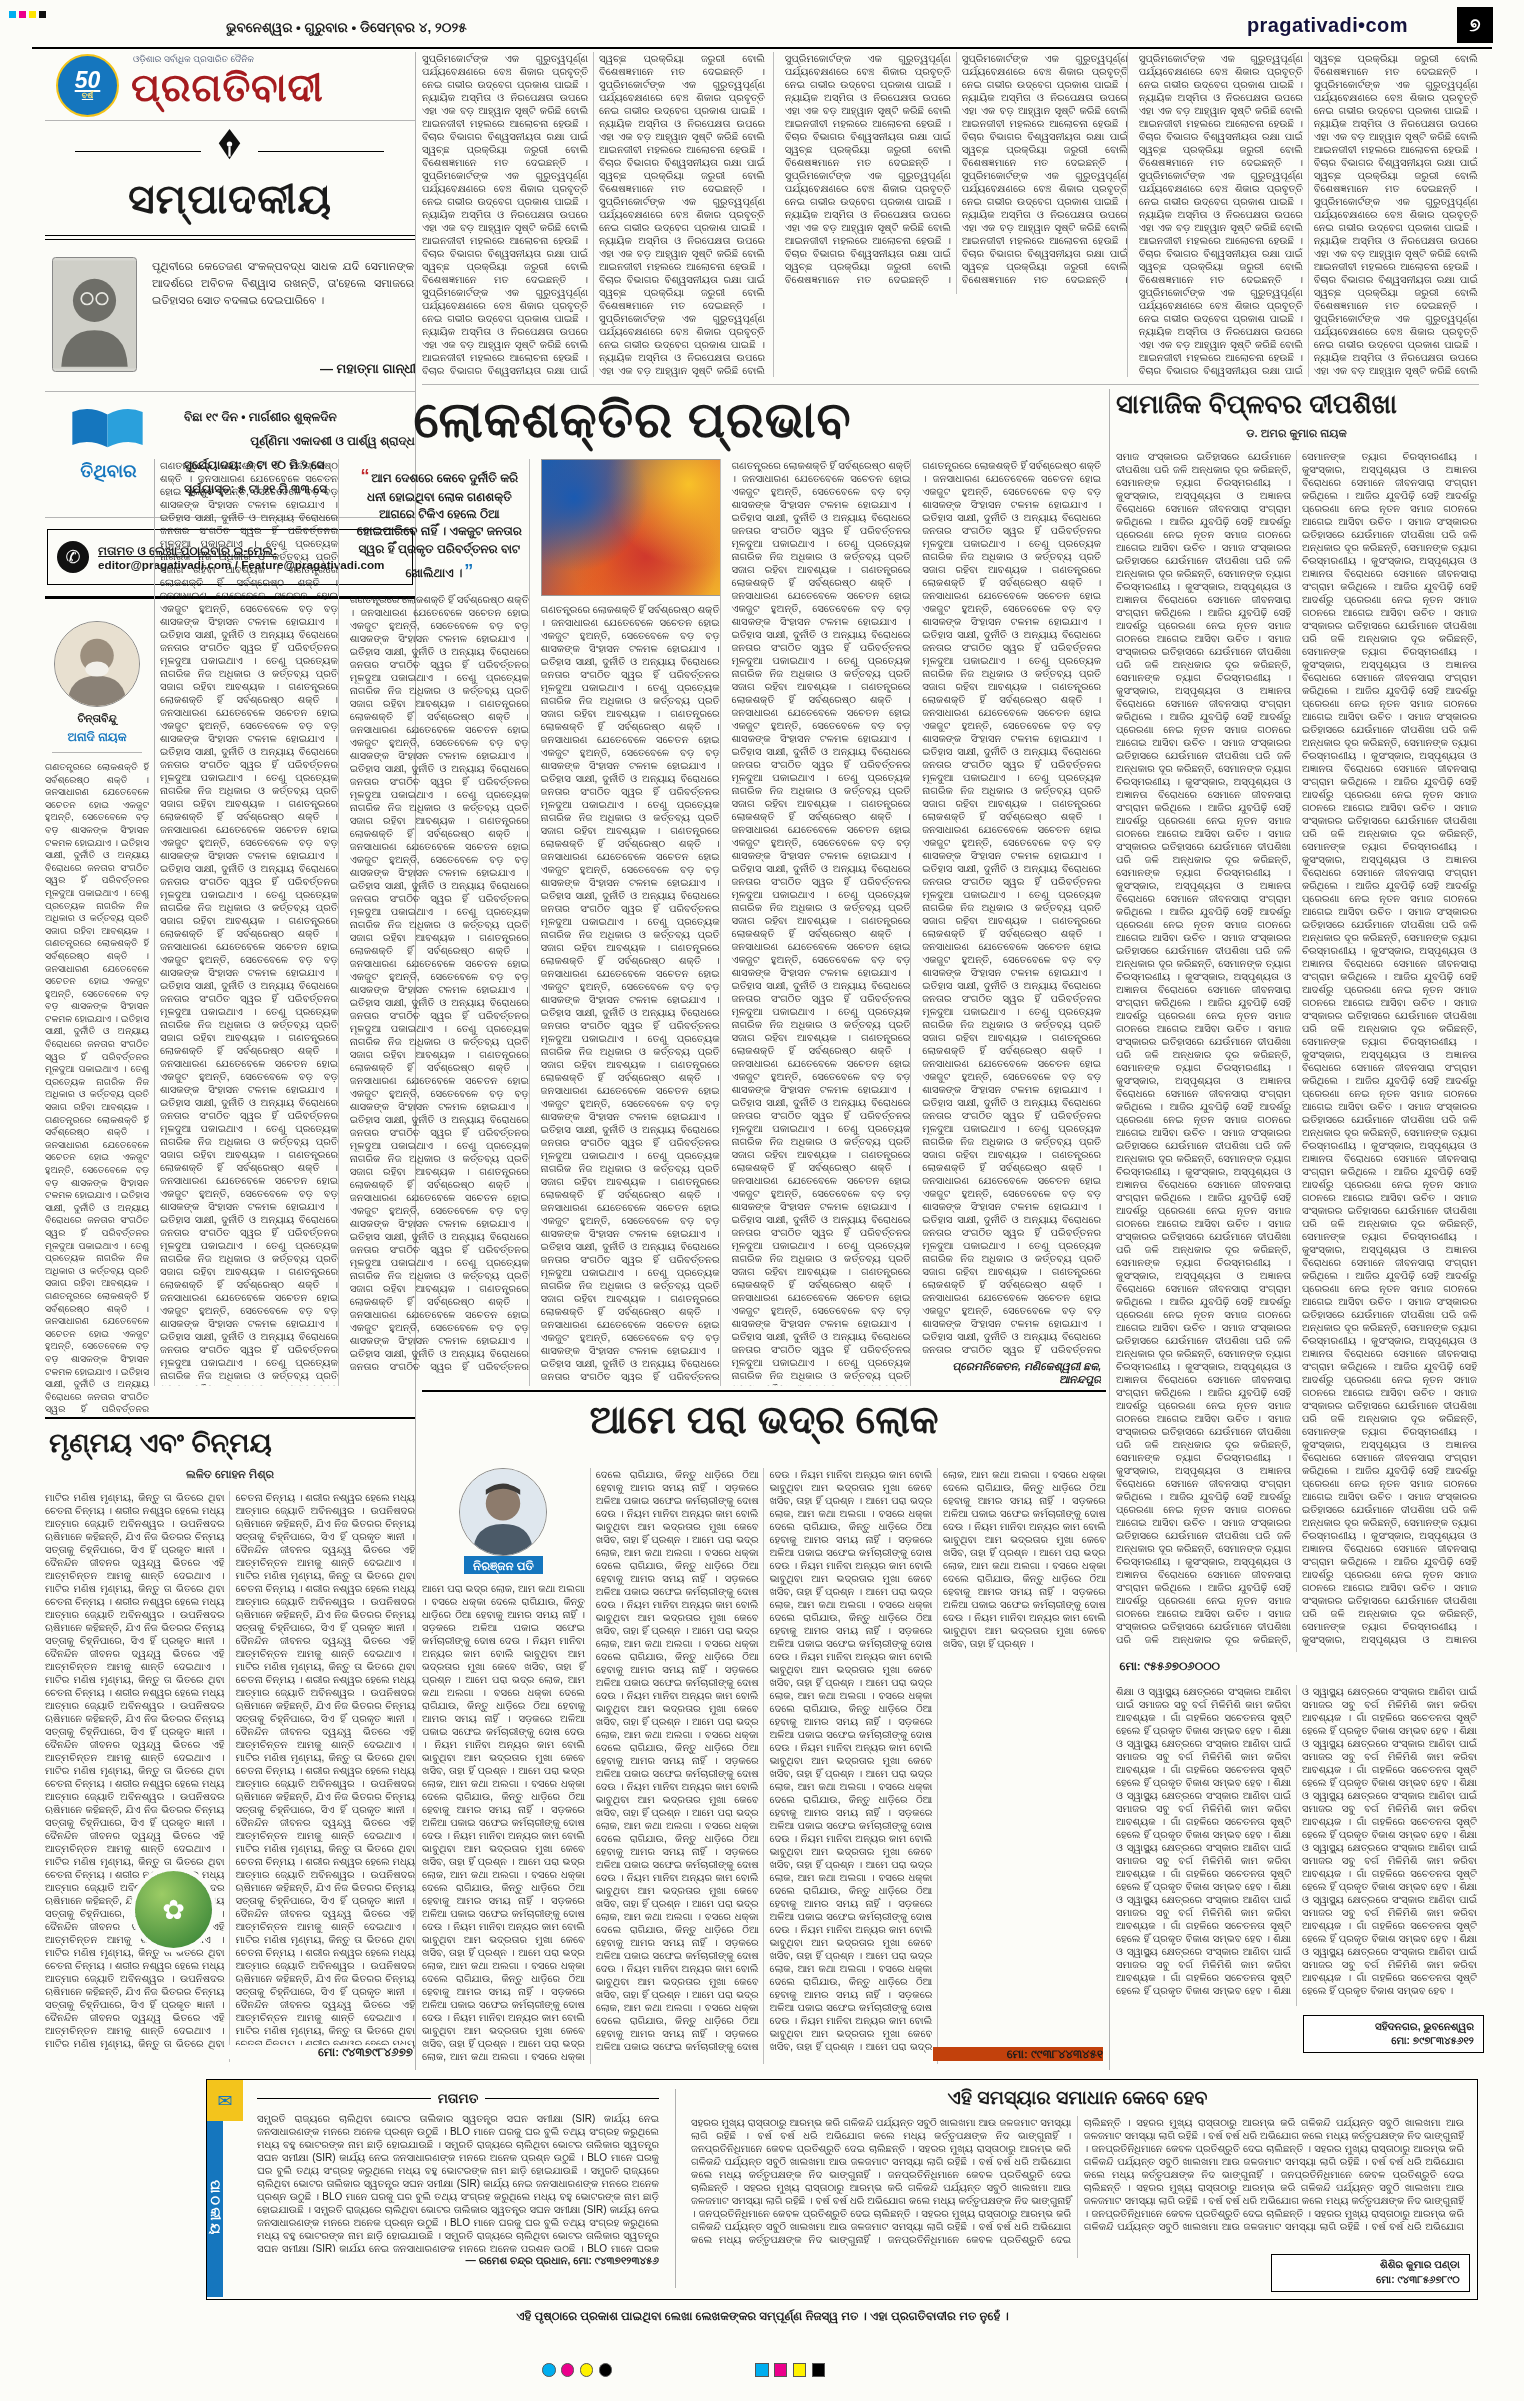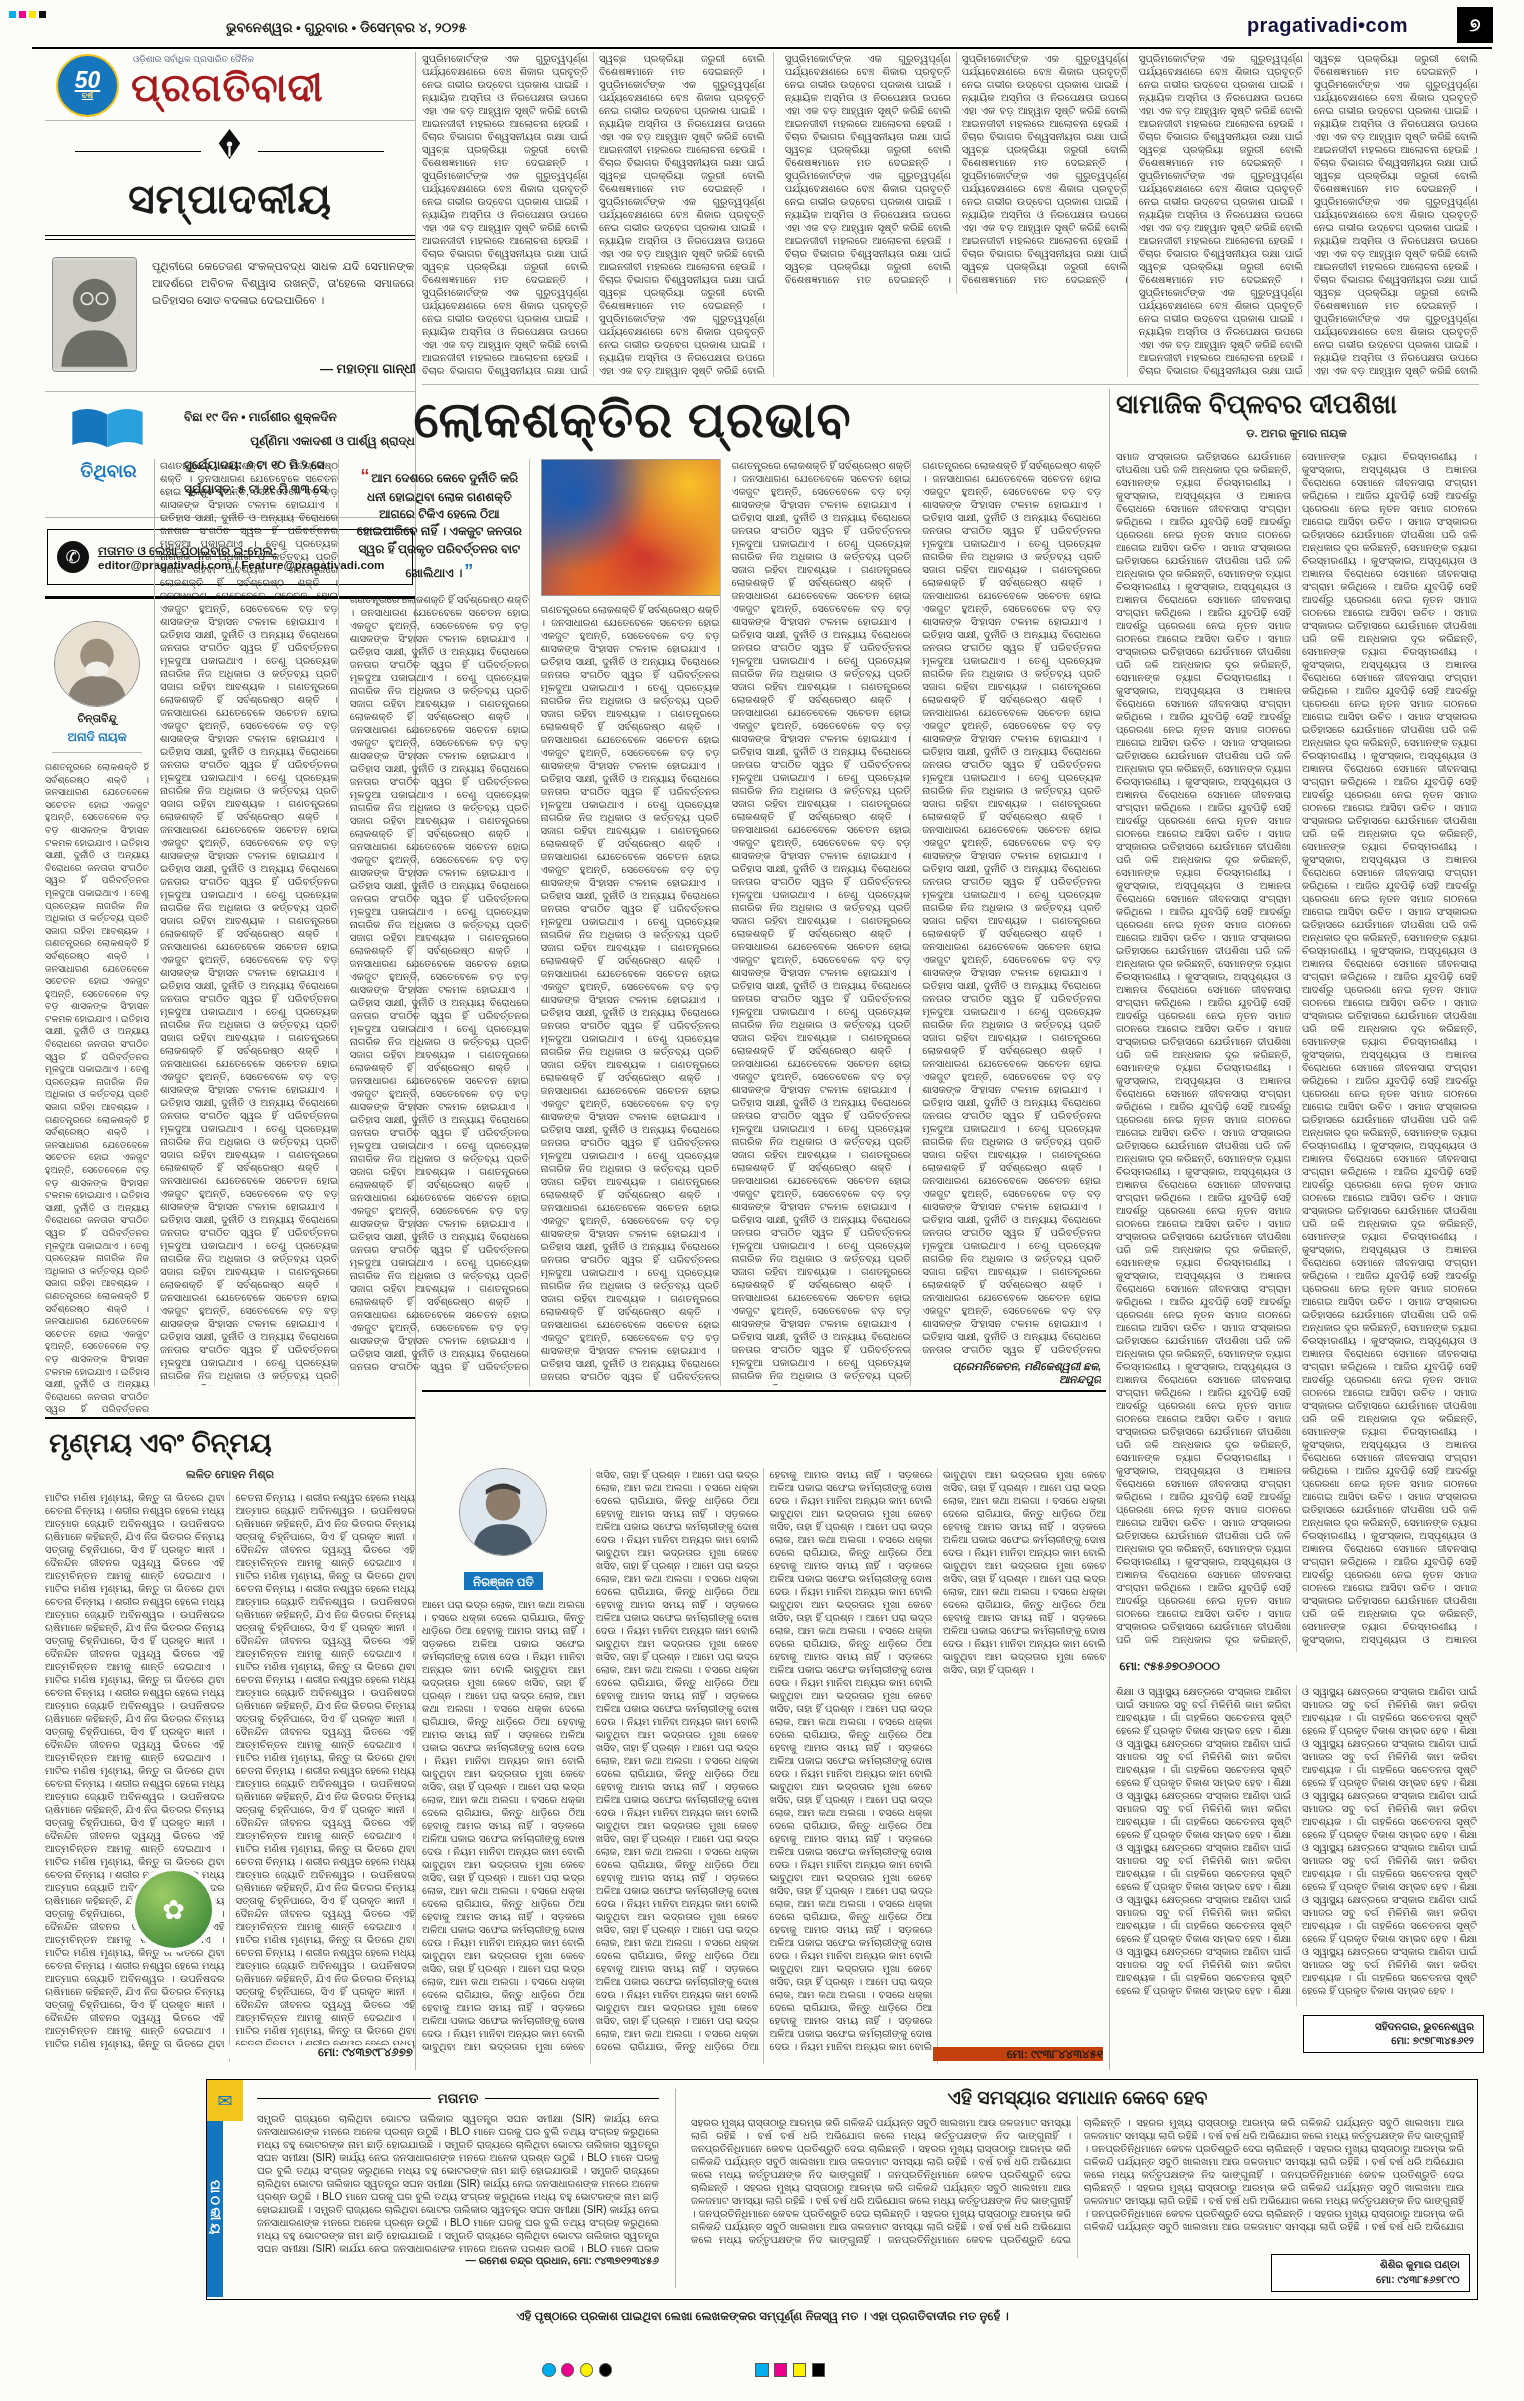--- a/index.html
+++ b/index.html
@@ -28,21 +28,21 @@
        radial-gradient(circle at 82% 18%,rgba(250,200,40,.95),rgba(250,200,40,0) 45%),
        radial-gradient(circle at 58% 72%,rgba(205,50,45,.9),rgba(205,50,45,0) 52%),
        radial-gradient(circle at 35% 80%,rgba(240,120,30,.85),rgba(240,120,30,0) 45%),
        linear-gradient(135deg,#1c5fae 0%,#d9542e 55%,#f2b32a 100%);}
   .photo-circle{border-radius:50%;overflow:hidden;border:0.9px solid #8a8a8a;background:#e4ded2;}
   .badge{width:59px;height:59px;border-radius:50%;background:#1576be;border:2.7px solid #f3c41c;
          display:flex;flex-direction:column;align-items:center;justify-content:center;color:#fff;}
   .badge .n{font-size:23px;font-weight:900;font-style:italic;line-height:21.5px;}
   .badge .l{font-size:8px;color:#ffe27a;font-weight:700;}
   .name-chip{display:inline-block;background:#1576be;color:#fff;font-size:11.7px;font-weight:800;
-             padding:2.7px 9px;margin-top:16px;}
+             padding:2.7px 9px;margin-top:0;}
   .sigbox{border:1.3px solid #000;background:#fff;padding:3.6px 9px;font-size:10.3px;font-weight:700;text-align:right;line-height:1.4;}
   .mark{display:inline-block;width:13.5px;height:13.5px;margin-right:5.4px;border:0.9px solid #555;box-sizing:border-box;}
   .mark.round{border-radius:50%;}
   .cornerdot{display:inline-block;width:7.2px;height:7.2px;margin-right:2.7px;}
 </style>
 </head>
 <body>
 
 <div class="page">
 
@@ -166,20 +166,21 @@
     <div>ସହିଦନଗର, ଭୁବନେଶ୍ୱର</div>
     <div>ମୋ: ୭୯୭୮୩୪୫୬୧୨</div>
   </div>
 
   <div class="abs xbold" style="left:49px;top:1428px;font-size:27px;">ମୃଣ୍ମୟ ଏବଂ ଚିନ୍ମୟ</div>
   <div class="abs bold center" style="left:45px;top:1468px;width:370px;font-size:11.2px;color:#333;">ଲଳିତ ମୋହନ ମିଶ୍ର</div>
   <div class="abs body-txt cols2" style="left:45px;top:1491px;width:370px;height:571px;">ମାଟିର ମଣିଷ ମୃଣ୍ମୟ, କିନ୍ତୁ ତା ଭିତରେ ଥିବା ଚେତନା ଚିନ୍ମୟ । ଶରୀର ନଶ୍ୱର ହେଲେ ମଧ୍ୟ ଆତ୍ମାର ଜ୍ୟୋତି ଅବିନଶ୍ୱର । ଉପନିଷଦର ଋଷିମାନେ କହିଛନ୍ତି, ଯିଏ ନିଜ ଭିତରର ଚିନ୍ମୟ ସତ୍ତାକୁ ଚିହ୍ନିପାରେ, ସିଏ ହିଁ ପ୍ରକୃତ ଜ୍ଞାନୀ । ଦୈନନ୍ଦିନ ଜୀବନର ଦ୍ୱନ୍ଦ୍ୱ ଭିତରେ ଏହି ଆତ୍ମଚିନ୍ତନ ଆମକୁ ଶାନ୍ତି ଦେଇଥାଏ । ମାଟିର ମଣିଷ ମୃଣ୍ମୟ, କିନ୍ତୁ ତା ଭିତରେ ଥିବା ଚେତନା ଚିନ୍ମୟ । ଶରୀର ନଶ୍ୱର ହେଲେ ମଧ୍ୟ ଆତ୍ମାର ଜ୍ୟୋତି ଅବିନଶ୍ୱର । ଉପନିଷଦର ଋଷିମାନେ କହିଛନ୍ତି, ଯିଏ ନିଜ ଭିତରର ଚିନ୍ମୟ ସତ୍ତାକୁ ଚିହ୍ନିପାରେ, ସିଏ ହିଁ ପ୍ରକୃତ ଜ୍ଞାନୀ । ଦୈନନ୍ଦିନ ଜୀବନର ଦ୍ୱନ୍ଦ୍ୱ ଭିତରେ ଏହି ଆତ୍ମଚିନ୍ତନ ଆମକୁ ଶାନ୍ତି ଦେଇଥାଏ । ମାଟିର ମଣିଷ ମୃଣ୍ମୟ, କିନ୍ତୁ ତା ଭିତରେ ଥିବା ଚେତନା ଚିନ୍ମୟ । ଶରୀର ନଶ୍ୱର ହେଲେ ମଧ୍ୟ ଆତ୍ମାର ଜ୍ୟୋତି ଅବିନଶ୍ୱର । ଉପନିଷଦର ଋଷିମାନେ କହିଛନ୍ତି, ଯିଏ ନିଜ ଭିତରର ଚିନ୍ମୟ ସତ୍ତାକୁ ଚିହ୍ନିପାରେ, ସିଏ ହିଁ ପ୍ରକୃତ ଜ୍ଞାନୀ । ଦୈନନ୍ଦିନ ଜୀବନର ଦ୍ୱନ୍ଦ୍ୱ ଭିତରେ ଏହି ଆତ୍ମଚିନ୍ତନ ଆମକୁ ଶାନ୍ତି ଦେଇଥାଏ । ମାଟିର ମଣିଷ ମୃଣ୍ମୟ, କିନ୍ତୁ ତା ଭିତରେ ଥିବା ଚେତନା ଚିନ୍ମୟ । ଶରୀର ନଶ୍ୱର ହେଲେ ମଧ୍ୟ ଆତ୍ମାର ଜ୍ୟୋତି ଅବିନଶ୍ୱର । ଉପନିଷଦର ଋଷିମାନେ କହିଛନ୍ତି, ଯିଏ ନିଜ ଭିତରର ଚିନ୍ମୟ ସତ୍ତାକୁ ଚିହ୍ନିପାରେ, ସିଏ ହିଁ ପ୍ରକୃତ ଜ୍ଞାନୀ । ଦୈନନ୍ଦିନ ଜୀବନର ଦ୍ୱନ୍ଦ୍ୱ ଭିତରେ ଏହି ଆତ୍ମଚିନ୍ତନ ଆମକୁ ଶାନ୍ତି ଦେଇଥାଏ । ମାଟିର ମଣିଷ ମୃଣ୍ମୟ, କିନ୍ତୁ ତା ଭିତରେ ଥିବା ଚେତନା ଚିନ୍ମୟ । ଶରୀର ନଶ୍ୱର ହେଲେ ମଧ୍ୟ ଆତ୍ମାର ଜ୍ୟୋତି ଅବିନଶ୍ୱର । ଉପନିଷଦର ଋଷିମାନେ କହିଛନ୍ତି, ଯିଏ ନିଜ ଭିତରର ଚିନ୍ମୟ ସତ୍ତାକୁ ଚିହ୍ନିପାରେ, ସିଏ ହିଁ ପ୍ରକୃତ ଜ୍ଞାନୀ । ଦୈନନ୍ଦିନ ଜୀବନର ଦ୍ୱନ୍ଦ୍ୱ ଭିତରେ ଏହି ଆତ୍ମଚିନ୍ତନ ଆମକୁ ଶାନ୍ତି ଦେଇଥାଏ । ମାଟିର ମଣିଷ ମୃଣ୍ମୟ, କିନ୍ତୁ ତା ଭିତରେ ଥିବା ଚେତନା ଚିନ୍ମୟ । ଶରୀର ନଶ୍ୱର ହେଲେ ମଧ୍ୟ ଆତ୍ମାର ଜ୍ୟୋତି ଅବିନଶ୍ୱର । ଉପନିଷଦର ଋଷିମାନେ କହିଛନ୍ତି, ଯିଏ ନିଜ ଭିତରର ଚିନ୍ମୟ ସତ୍ତାକୁ ଚିହ୍ନିପାରେ, ସିଏ ହିଁ ପ୍ରକୃତ ଜ୍ଞାନୀ । ଦୈନନ୍ଦିନ ଜୀବନର ଦ୍ୱନ୍ଦ୍ୱ ଭିତରେ ଏହି ଆତ୍ମଚିନ୍ତନ ଆମକୁ ଶାନ୍ତି ଦେଇଥାଏ । ମାଟିର ମଣିଷ ମୃଣ୍ମୟ, କିନ୍ତୁ ତା ଭିତରେ ଥିବା ଚେତନା ଚିନ୍ମୟ । ଶରୀର ନଶ୍ୱର ହେଲେ ମଧ୍ୟ ଆତ୍ମାର ଜ୍ୟୋତି ଅବିନଶ୍ୱର । ଉପନିଷଦର ଋଷିମାନେ କହିଛନ୍ତି, ଯିଏ ନିଜ ଭିତରର ଚିନ୍ମୟ ସତ୍ତାକୁ ଚିହ୍ନିପାରେ, ସିଏ ହିଁ ପ୍ରକୃତ ଜ୍ଞାନୀ । ଦୈନନ୍ଦିନ ଜୀବନର ଦ୍ୱନ୍ଦ୍ୱ ଭିତରେ ଏହି ଆତ୍ମଚିନ୍ତନ ଆମକୁ ଶାନ୍ତି ଦେଇଥାଏ । ମାଟିର ମଣିଷ ମୃଣ୍ମୟ, କିନ୍ତୁ ତା ଭିତରେ ଥିବା ଚେତନା ଚିନ୍ମୟ । ଶରୀର ନଶ୍ୱର ହେଲେ ମଧ୍ୟ ଆତ୍ମାର ଜ୍ୟୋତି ଅବିନଶ୍ୱର । ଉପନିଷଦର ଋଷିମାନେ କହିଛନ୍ତି, ଯିଏ ନିଜ ଭିତରର ଚିନ୍ମୟ ସତ୍ତାକୁ ଚିହ୍ନିପାରେ, ସିଏ ହିଁ ପ୍ରକୃତ ଜ୍ଞାନୀ । ଦୈନନ୍ଦିନ ଜୀବନର ଦ୍ୱନ୍ଦ୍ୱ ଭିତରେ ଏହି ଆତ୍ମଚିନ୍ତନ ଆମକୁ ଶାନ୍ତି ଦେଇଥାଏ । ମାଟିର ମଣିଷ ମୃଣ୍ମୟ, କିନ୍ତୁ ତା ଭିତରେ ଥିବା ଚେତନା ଚିନ୍ମୟ । ଶରୀର ନଶ୍ୱର ହେଲେ ମଧ୍ୟ ଆତ୍ମାର ଜ୍ୟୋତି ଅବିନଶ୍ୱର । ଉପନିଷଦର ଋଷିମାନେ କହିଛନ୍ତି, ଯିଏ ନିଜ ଭିତରର ଚିନ୍ମୟ ସତ୍ତାକୁ ଚିହ୍ନିପାରେ, ସିଏ ହିଁ ପ୍ରକୃତ ଜ୍ଞାନୀ । ଦୈନନ୍ଦିନ ଜୀବନର ଦ୍ୱନ୍ଦ୍ୱ ଭିତରେ ଏହି ଆତ୍ମଚିନ୍ତନ ଆମକୁ ଶାନ୍ତି ଦେଇଥାଏ । ମାଟିର ମଣିଷ ମୃଣ୍ମୟ, କିନ୍ତୁ ତା ଭିତରେ ଥିବା ଚେତନା ଚିନ୍ମୟ । ଶରୀର ନଶ୍ୱର ହେଲେ ମଧ୍ୟ ଆତ୍ମାର ଜ୍ୟୋତି ଅବିନଶ୍ୱର । ଉପନିଷଦର ଋଷିମାନେ କହିଛନ୍ତି, ଯିଏ ନିଜ ଭିତରର ଚିନ୍ମୟ ସତ୍ତାକୁ ଚିହ୍ନିପାରେ, ସିଏ ହିଁ ପ୍ରକୃତ ଜ୍ଞାନୀ । ଦୈନନ୍ଦିନ ଜୀବନର ଦ୍ୱନ୍ଦ୍ୱ ଭିତରେ ଏହି ଆତ୍ମଚିନ୍ତନ ଆମକୁ ଶାନ୍ତି ଦେଇଥାଏ । ମାଟିର ମଣିଷ ମୃଣ୍ମୟ, କିନ୍ତୁ ତା ଭିତରେ ଥିବା ଚେତନା ଚିନ୍ମୟ । ଶରୀର ନଶ୍ୱର ହେଲେ ମଧ୍ୟ ଆତ୍ମାର ଜ୍ୟୋତି ଅବିନଶ୍ୱର । ଉପନିଷଦର ଋଷିମାନେ କହିଛନ୍ତି, ଯିଏ ନିଜ ଭିତରର ଚିନ୍ମୟ ସତ୍ତାକୁ ଚିହ୍ନିପାରେ, ସିଏ ହିଁ ପ୍ରକୃତ ଜ୍ଞାନୀ । ଦୈନନ୍ଦିନ ଜୀବନର ଦ୍ୱନ୍ଦ୍ୱ ଭିତରେ ଏହି ଆତ୍ମଚିନ୍ତନ ଆମକୁ ଶାନ୍ତି ଦେଇଥାଏ । ମାଟିର ମଣିଷ ମୃଣ୍ମୟ, କିନ୍ତୁ ତା ଭିତରେ ଥିବା ଚେତନା ଚିନ୍ମୟ । ଶରୀର ନଶ୍ୱର ହେଲେ ମଧ୍ୟ ଆତ୍ମାର ଜ୍ୟୋତି ଅବିନଶ୍ୱର । ଉପନିଷଦର ଋଷିମାନେ କହିଛନ୍ତି, ଯିଏ ନିଜ ଭିତରର ଚିନ୍ମୟ ସତ୍ତାକୁ ଚିହ୍ନିପାରେ, ସିଏ ହିଁ ପ୍ରକୃତ ଜ୍ଞାନୀ । ଦୈନନ୍ଦିନ ଜୀବନର ଦ୍ୱନ୍ଦ୍ୱ ଭିତରେ ଏହି ଆତ୍ମଚିନ୍ତନ ଆମକୁ ଶାନ୍ତି ଦେଇଥାଏ । ମାଟିର ମଣିଷ ମୃଣ୍ମୟ, କିନ୍ତୁ ତା ଭିତରେ ଥିବା ଚେତନା ଚିନ୍ମୟ । ଶରୀର ନଶ୍ୱର ହେଲେ ମଧ୍ୟ ଆତ୍ମାର ଜ୍ୟୋତି ଅବିନଶ୍ୱର । ଉପନିଷଦର ଋଷିମାନେ କହିଛନ୍ତି, ଯିଏ ନିଜ ଭିତରର ଚିନ୍ମୟ ସତ୍ତାକୁ ଚିହ୍ନିପାରେ, ସିଏ ହିଁ ପ୍ରକୃତ ଜ୍ଞାନୀ । ଦୈନନ୍ଦିନ ଜୀବନର ଦ୍ୱନ୍ଦ୍ୱ ଭିତରେ ଏହି ଆତ୍ମଚିନ୍ତନ ଆମକୁ ଶାନ୍ତି ଦେଇଥାଏ । ମାଟିର ମଣିଷ ମୃଣ୍ମୟ, କିନ୍ତୁ ତା ଭିତରେ ଥିବା ଚେତନା ଚିନ୍ମୟ । ଶରୀର ନଶ୍ୱର ହେଲେ ମଧ୍ୟ ଆତ୍ମାର ଜ୍ୟୋତି ଅବିନଶ୍ୱର । ଉପନିଷଦର ଋଷିମାନେ କହିଛନ୍ତି, ଯିଏ ନିଜ ଭିତରର ଚିନ୍ମୟ ସତ୍ତାକୁ ଚିହ୍ନିପାରେ, ସିଏ ହିଁ ପ୍ରକୃତ ଜ୍ଞାନୀ । ଦୈନନ୍ଦିନ ଜୀବନର ଦ୍ୱନ୍ଦ୍ୱ ଭିତରେ ଏହି ଆତ୍ମଚିନ୍ତନ ଆମକୁ ଶାନ୍ତି ଦେଇଥାଏ । ମାଟିର ମଣିଷ ମୃଣ୍ମୟ, କିନ୍ତୁ ତା ଭିତରେ ଥିବା ଚେତନା ଚିନ୍ମୟ । ଶରୀର ନଶ୍ୱର ହେଲେ ମଧ୍ୟ ଆତ୍ମାର ଜ୍ୟୋତି ଅବିନଶ୍ୱର । ଉପନିଷଦର ଋଷିମାନେ କହିଛନ୍ତି, ଯିଏ ନିଜ ଭିତରର ଚିନ୍ମୟ ସତ୍ତାକୁ ଚିହ୍ନିପାରେ, ସିଏ ହିଁ ପ୍ରକୃତ ଜ୍ଞାନୀ । ଦୈନନ୍ଦିନ ଜୀବନର ଦ୍ୱନ୍ଦ୍ୱ ଭିତରେ ଏହି ଆତ୍ମଚିନ୍ତନ ଆମକୁ ଶାନ୍ତି ଦେଇଥାଏ । ମାଟିର ମଣିଷ ମୃଣ୍ମୟ, କିନ୍ତୁ ତା ଭିତରେ ଥିବା ଚେତନା ଚିନ୍ମୟ । ଶରୀର ନଶ୍ୱର ହେଲେ ମଧ୍ୟ ଆତ୍ମାର ଜ୍ୟୋତି ଅବିନଶ୍ୱର । ଉପନିଷଦର ଋଷିମାନେ କହିଛନ୍ତି, ଯିଏ ନିଜ ଭିତରର ଚିନ୍ମୟ ସତ୍ତାକୁ ଚିହ୍ନିପାରେ, ସିଏ ହିଁ ପ୍ରକୃତ ଜ୍ଞାନୀ । ଦୈନନ୍ଦିନ ଜୀବନର ଦ୍ୱନ୍ଦ୍ୱ ଭିତରେ ଏହି ଆତ୍ମଚିନ୍ତନ ଆମକୁ ଶାନ୍ତି ଦେଇଥାଏ ।</div>
   <div class="abs" style="left:135px;top:1871px;width:77px;height:77px;border-radius:50%;background:radial-gradient(circle at 35% 30%,#9ccc65,#2e7d32);box-shadow:0 0 0 4.5px #fcfcf8;display:flex;align-items:center;justify-content:center;color:#fff;font-size:27px;">✿</div>
   <div class="abs xbold right" style="left:226px;top:2045px;width:187px;font-size:11.7px;background:#fcfcf8;">ମୋ: ୯୪୩୭୯୮୪୬୭୭</div>
 
+  <div class="abs xbold center" style="left:422px;top:1398px;width:684px;font-size:39px;">ଆମେ ପରା ଭଦ୍ର ଲୋକ</div>
   <div class="abs body-txt cols4" style="left:422px;top:1468px;width:684px;height:596px;">
     <div style="break-inside:avoid;text-align:center;padding-bottom:7.2px;">
       <div class="photo-circle" style="width:86px;height:86px;margin:0 auto;">
         <svg viewBox="0 0 100 100" width="86" height="86">
           <rect width="100" height="100" fill="#dfe7ee"></rect>
           <circle cx="50" cy="40" r="20" fill="#8d7b6c"></circle>
           <path d="M30 30 Q50 16 70 30 L70 24 Q50 10 30 24 Z" fill="#3c3a38"></path>
           <path d="M15 100 Q15 64 50 64 Q85 64 85 100 Z" fill="#4b5a68"></path>
         </svg>
       </div>

